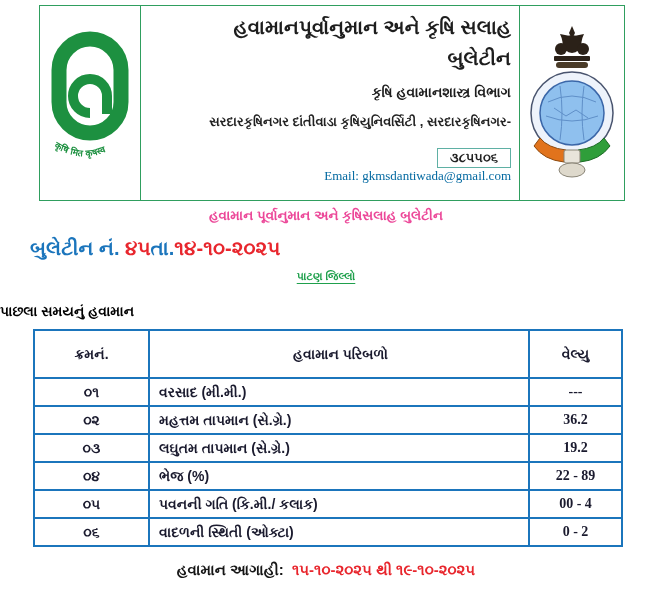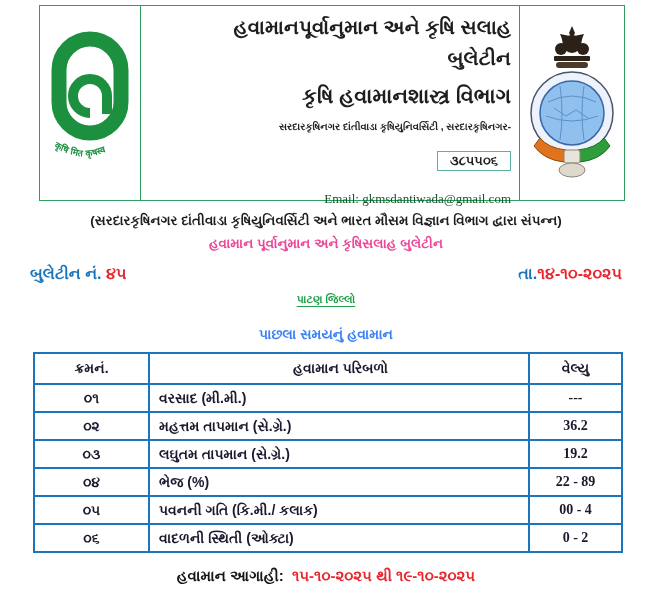--- a/index.html
+++ b/index.html
@@ -23,62 +23,62 @@
     width: 101px; display: flex; align-items: center; justify-content: center;
     flex: none;
   }
   .logo-cell.left  { border-right: 1px solid #2f9e5e; }
   .logo-cell.right { width: 105px; border-left: 1px solid #2f9e5e; }
   .center-cell {
     flex: 1; display: flex; flex-direction: column; align-items: flex-end;
     padding: 6px 8px 4px 8px;
   }
   .title-main { font-size: 20px; font-weight: 700; line-height: 1.55; color: #1d1d1d; text-align: center; }
-  .dept-line  { font-size: 21px; font-weight: 700; margin-top: 10px; color: #1d1d1d; text-align: center; }
-  .univ-line  { font-size: 10px; font-weight: 700; margin-top: 13px; color: #222; text-align: center; }
+  .dept-line  { font-size: 14px; font-weight: 700; margin-top: 10px; color: #1d1d1d; text-align: center; }
+  .univ-line  { font-size: 13px; font-weight: 700; margin-top: 13px; color: #222; text-align: center; }
   .pin-line   { margin-top: 18px; }
   .pin-box {
     display: inline-block; font-size: 13px; font-weight: 700; color: #222;
     border: 1px solid #5fb0a4; padding: 1px 12px;
   }
-  .email-line { font-size: 13px; margin-top: 20px; font-family: "Liberation Serif", "DejaVu Serif", serif; color: #14532d; }
+  .email-line { font-size: 13px; margin-top: 0; font-family: "Liberation Serif", "DejaVu Serif", serif; color: #0369a1; }
 
   
   .sub1 { margin-top: 12px; text-align: center; font-size: 13.5px; font-weight: 700; color: #1e1e1e; }
   .sub2 { margin-top: 7px;  text-align: center; font-size: 13.5px; font-weight: 700; color: #ec4899; }
 
   .bulletin-row {
     margin-top: 13px; padding: 0 30px;
-    display: flex; justify-content: space-between;
-    font-size: 16px; font-weight: 700;
+    display: flex; 
+    font-size: 20px; font-weight: 700;
   }
   .blue { color: #1b75bc; }
   .red  { color: #e8262d; }
 
   .district {
     margin-top: 10px; text-align: center;
     font-size: 11px; font-weight: 700; color: #1fa04c;
     text-decoration: underline; text-underline-offset: 3px;
   }
 
-  .table-title { margin-top: 20px; text-align: center; font-size: 14px; font-weight: 700; color: #3b82f6; }
+  .table-title { margin-top: 20px; text-align: left; font-size: 14px; font-weight: 700; color: #000000; }
 
   
   table.weather {
     margin: 9px 0 0 33px;
     width: 588px;
     border-collapse: collapse;
     table-layout: fixed;
   }
   table.weather th, table.weather td {
     border: 2px solid #1b75bc;
     font-size: 14px; font-weight: 700; color: #1a1a2e;
     padding: 2px 6px;
   }
-  table.weather th { height: 31px; text-align: center; }
+  table.weather th { height: 48px; text-align: center; }
   table.weather td { height: 28px; }
   col.c-no  { width: 115px; }
   col.c-par { width: 380px; }
   col.c-val { width: 93px; }
   .cell-no   { text-align: center; }
   .cell-par  { text-align: left; padding-left: 9px !important; border-radius: 6px; }
   .cell-val  { text-align: center; font-family: "Liberation Serif", "DejaVu Serif", serif; font-weight: 400; font-size: 15px; color: #101018; }
   th.cell-par { text-align: left; }
 
   .forecast { margin-top: 14px; text-align: center; font-size: 15px; font-weight: 700; color: #161616; }
@@ -144,21 +144,20 @@
 
           <path d="M8 128 q10 14 30 16 l2 -12 q-18 -2 -26 -12 z" fill="#e1731c" stroke="#8c4a10" stroke-width="1"></path>
           <path d="M84 128 q-10 14 -30 16 l-2 -12 q18 -2 26 -12 z" fill="#2f9e3a" stroke="#1d6b26" stroke-width="1"></path>
           <rect x="38" y="132" width="16" height="13" rx="2" fill="#e8e4da" stroke="#8a8577" stroke-width="1"></rect>
           <ellipse cx="46" cy="152" rx="13" ry="7" fill="#ded9cc" stroke="#8a8577" stroke-width="1"></ellipse>
         </svg>
       </span>
     </div>
   </div>
 
-  <div class="sub1">(સરદારકૃષિનગર દાંતીવાડા કૃષિયુનિવર્સિટી અને ભારત મૌસમ વિજ્ઞાન વિભાગ દ્વારા સંપન્ન)</div>
   <div class="sub2">હવામાન પૂર્વાનુમાન અને કૃષિસલાહ બુલેટીન</div>
 
   <div class="bulletin-row">
     <div>
       <span class="blue">બુલેટીન નં.</span>
       <span class="red">૪૫</span>
     </div>
     <div>
       <span class="blue">તા.</span><span class="red">૧૪-૧૦-૨૦૨૫</span>
     </div>

